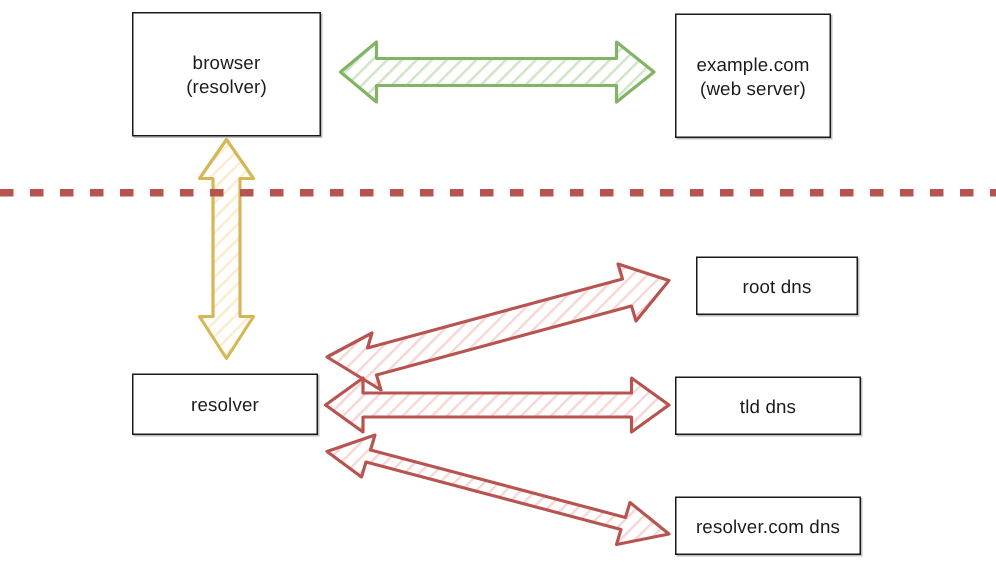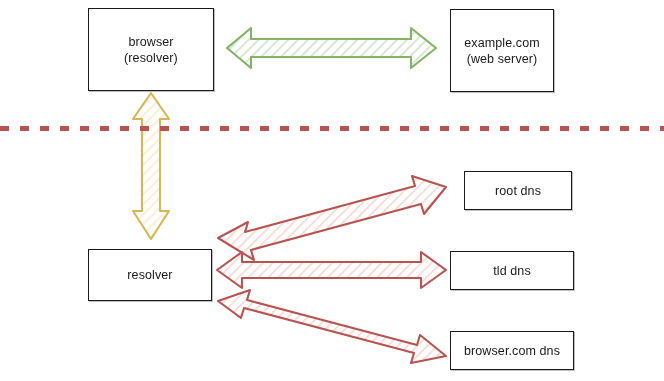--- a/index.html
+++ b/index.html
@@ -36,21 +36,21 @@
   #svg-layer {
     position: absolute;
     left: 0;
     top: 0;
     width: 664px;
     height: 381px;
     z-index: 2;
   }
   #node-client   { left: 88px;  top: 8px;   width: 126px; height: 83px; }
   #node-webserver{ left: 450px; top: 9px;   width: 104px; height: 83px; }
-  #node-resolver { left: 88px;  top: 249px; width: 124px; height: 52px; }
+  #node-resolver { left: 88px;  top: 249px; width: 124px; height: 41px; }
   #node-rootdns  { left: 450px; top: 171px; width: 108px; height: 39px; margin-left: 14px; }
   #node-tlddns   { left: 450px; top: 251px; width: 124px; height: 39px; text-align: center; }
   #node-exampledns{left: 450px; top: 331px; width: 124px; height: 39px; }
 </style>
 </head>
 <body>
 
 <div id="canvas">
 
   <svg id="svg-layer" viewBox="0 0 664 381" xmlns="http://www.w3.org/2000/svg">
@@ -135,16 +135,16 @@
 
   <div class="node" id="node-rootdns">
     <span>root dns</span>
   </div>
 
   <div class="node" id="node-tlddns">
     <span>tld dns</span>
   </div>
 
   <div class="node" id="node-exampledns">
-    <span>browser.com dns</span>
+    <span>resolver.com dns</span>
   </div>
 
 </div>
 
 </body></html>

